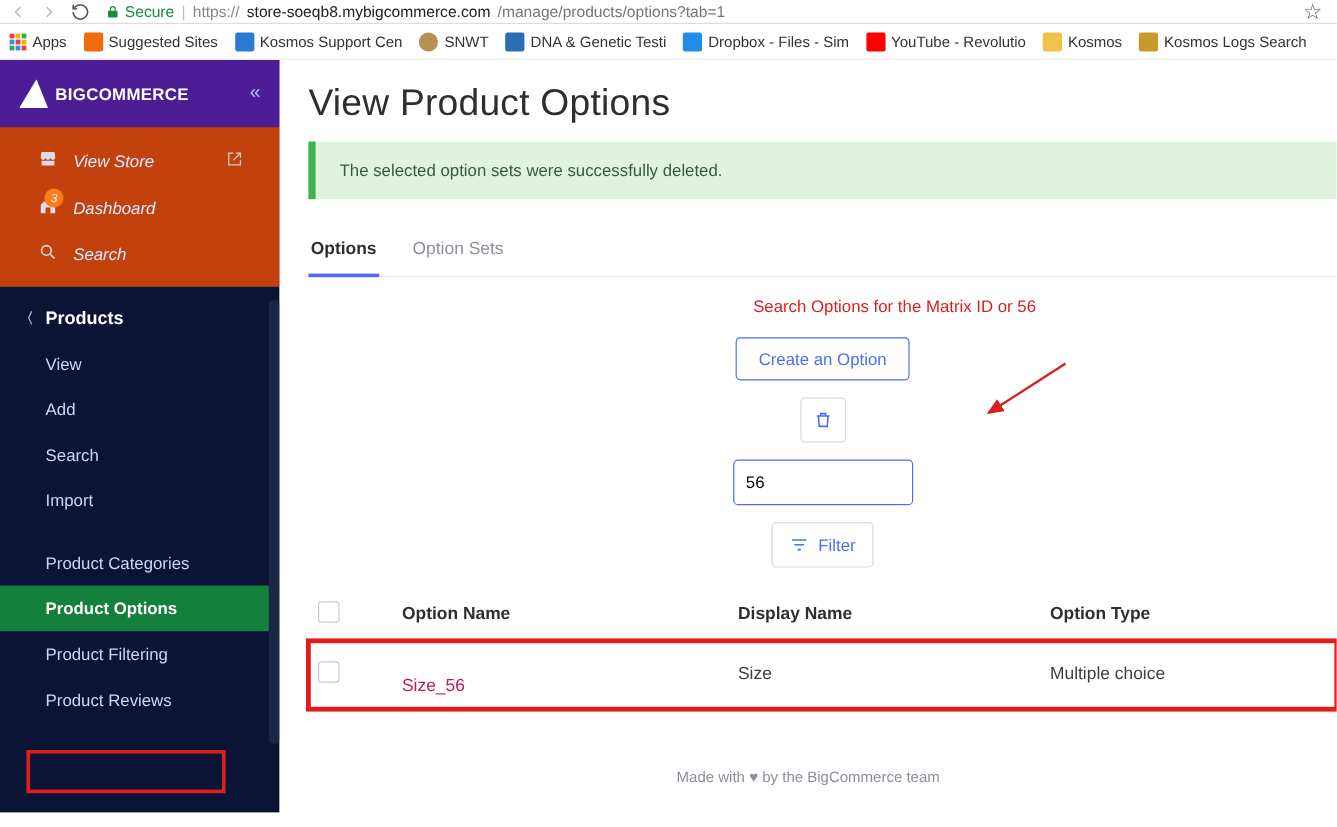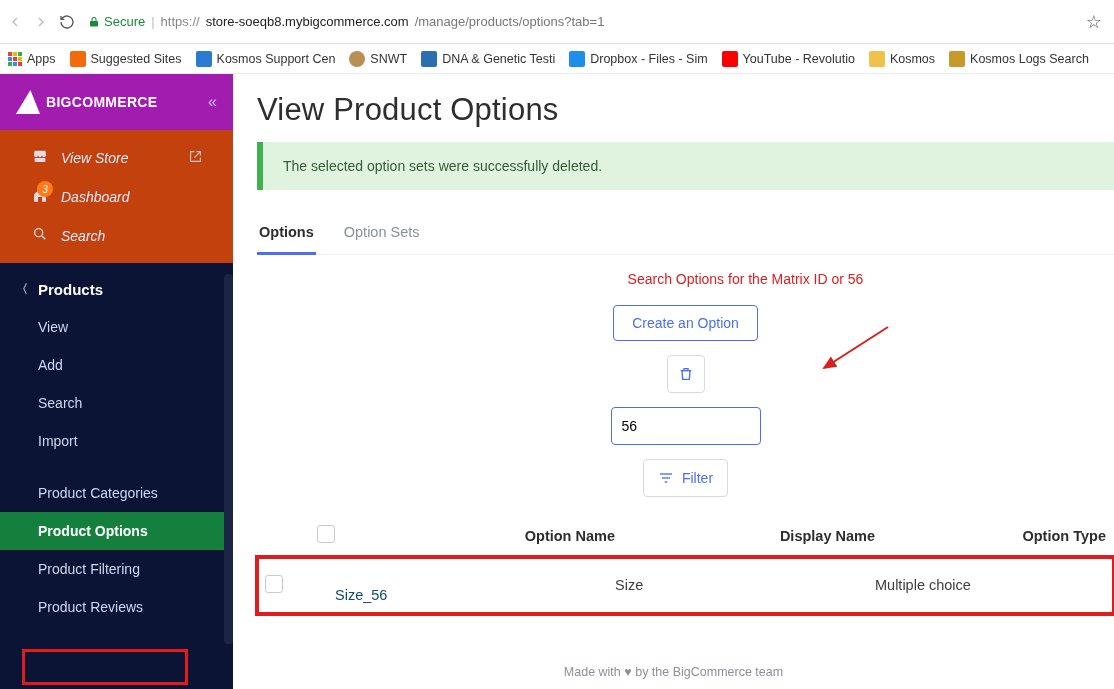--- a/index.html
+++ b/index.html
@@ -1,40 +1,40 @@
 <!DOCTYPE html>
 <html><head>
 <meta charset="utf-8">
 <style>
   * { box-sizing: border-box; margin: 0; padding: 0; font-family: -apple-system, BlinkMacSystemFont, "Segoe UI", Arial, sans-serif; }
   body { width: 1114px; height: 689px; overflow: hidden; background: #fff; }
 
   
-  .chrome-nav { height: 44px; display:flex; align-items:center; padding:0 6px; border-bottom:1px solid #ddd; gap:8px; }
+  .chrome-nav { height: 20px; display:flex; align-items:center; padding:0 6px; border-bottom:1px solid #ddd; gap:8px; }
   .nav-ico { width:18px; height:18px; display:inline-flex; align-items:center; justify-content:center; color:#555; }
   .nav-ico.disabled{color:#bbb;}
   .addr { flex:1; display:flex; align-items:center; font-size:13px; color:#222; gap:6px; padding-left:4px;}
   .secure { color:#1b8a3a; font-size:13px; display:flex; align-items:center; gap:4px;}
   .addr .sep{color:#bbb;}
   .url-prefix{color:#888;}
   .star{margin-left:auto; margin-right:6px; color:#555; font-size:18px;}
   .bookmarks-bar{height:30px; display:flex; align-items:center; gap:14px; padding:0 8px; font-size:12.5px; color:#333; border-bottom:1px solid #eaeaea; overflow:hidden;}
   .bm{display:flex; align-items:center; gap:5px; white-space:nowrap;}
   .bm .favicon{width:16px;height:16px;display:inline-block;border-radius:2px;}
   .apps-ico{display:grid; grid-template-columns:repeat(3,4px); grid-template-rows:repeat(3,4px); gap:1px;}
   .apps-ico span:nth-child(1){background:#e34133;} .apps-ico span:nth-child(2){background:#f1b600;} .apps-ico span:nth-child(3){background:#37a853;}
   .apps-ico span:nth-child(4){background:#4286f5;} .apps-ico span:nth-child(5){background:#e34133;} .apps-ico span:nth-child(6){background:#f1b600;}
   .apps-ico span:nth-child(7){background:#37a853;} .apps-ico span:nth-child(8){background:#4286f5;} .apps-ico span:nth-child(9){background:#e34133;}
   .apps-ico span{width:4px;height:4px;}
 
   
   .app { display:flex; height: 627px; }
   .sidebar { width:233px; background:#0b1435; color:#a8b0cf; position:relative; }
   .sidebar .scroll-track{position:absolute; right:0; top:200px; width:9px; height:370px; background:#1d2547; border-radius:4px;}
-  .brand { background:#a21caf; height:56px; display:flex; align-items:center; padding:0 16px; justify-content:space-between;}
+  .brand { background:#4c1d95; height:56px; display:flex; align-items:center; padding:0 16px; justify-content:space-between;}
   .brand-left{display:flex; align-items:center; gap:6px;}
   .brand-logo{width:24px;height:24px; background:#fff; clip-path: polygon(0 100%, 100% 100%, 60% 0); }
   .brand-text{font-weight:700; color:#fff; letter-spacing:.3px; font-size:14px;}
   .brand-text .big{font-weight:900;}
   .collapse{color:#b9c5ff; font-size:16px;}
   .nav-block{background:#c2410c; padding:8px 15px;font-style:italic;}
   .nav-row{display:flex; align-items:center; gap:12px; padding:10px 16px; color:#e6ebff; font-size:14px; position:relative;}
   .nav-row .ext{margin-left:auto; opacity:.8;}
   .badge{background:#ff7a1a; color:#fff; border-radius:50%; width:16px;height:16px; font-size:10px; display:flex; align-items:center; justify-content:center; position:absolute; left:22px; top:4px;}
   .side-icon{width:18px; text-align:center; opacity:.9;}
@@ -60,24 +60,24 @@
   .arrow-svg{position:absolute; left:585px; top:248px; pointer-events:none;}
 
   .toolbar{display:flex; align-items:center; gap:14px; margin-top:18px;flex-direction:column;}
   .btn-outline{border:1px solid #4b6ef5; color:#4b6ef5; background:#fff; padding:9px 18px; border-radius:4px; font-size:14px;}
   .icon-btn{border:1px solid #d6dae3; width:38px; height:38px; border-radius:4px; display:flex; align-items:center; justify-content:center; color:#4b6ef5;}
   .search-box{border:1px solid #4b6ef5; height:38px; width:150px; border-radius:4px; padding:0 10px; font-size:14px;}
   .filter-btn{border:1px solid #d6dae3; height:38px; border-radius:4px; padding:0 14px; display:flex; align-items:center; gap:8px; color:#4b6ef5; font-size:14px;}
 
   .tbl{margin-top:18px; width:100%;}
   .thead, .trow{display:grid; grid-template-columns:70px 280px 260px 1fr; align-items:center; padding:10px 8px; font-size:14.5px;}
-  .thead{color:#2e2e2e; font-weight:600; border-bottom:1px solid #eee;text-align:right;}
+  .thead{color:#2e2e2e; font-weight:600; border-bottom:1px solid #eee;}
   .trow{color:#3e3e3e; border-bottom:1px solid #f2f2f2;}
   .chk{width:18px;height:18px;border:1.5px solid #c7cbd4;border-radius:3px;display:inline-block;}
-  .link{color:#0c4a6e;margin-top:20px;}
+  .link{color:#be185d;margin-top:20px;}
   .highlight-row{outline:4px solid #e21b1b; outline-offset:-2px;}
 
   .footer{position:absolute; bottom:22px; left:0; right:0; text-align:center; color:#8a8f99; font-size:12.5px;}
   .footer .heart{color:#8a8f99;}
 
   .side-highlight{position:absolute; border:3px solid #e21b1b; left:22px; top:575px; width:166px; height:36px; pointer-events:none;}
 </style>
 </head>
 <body>
 

